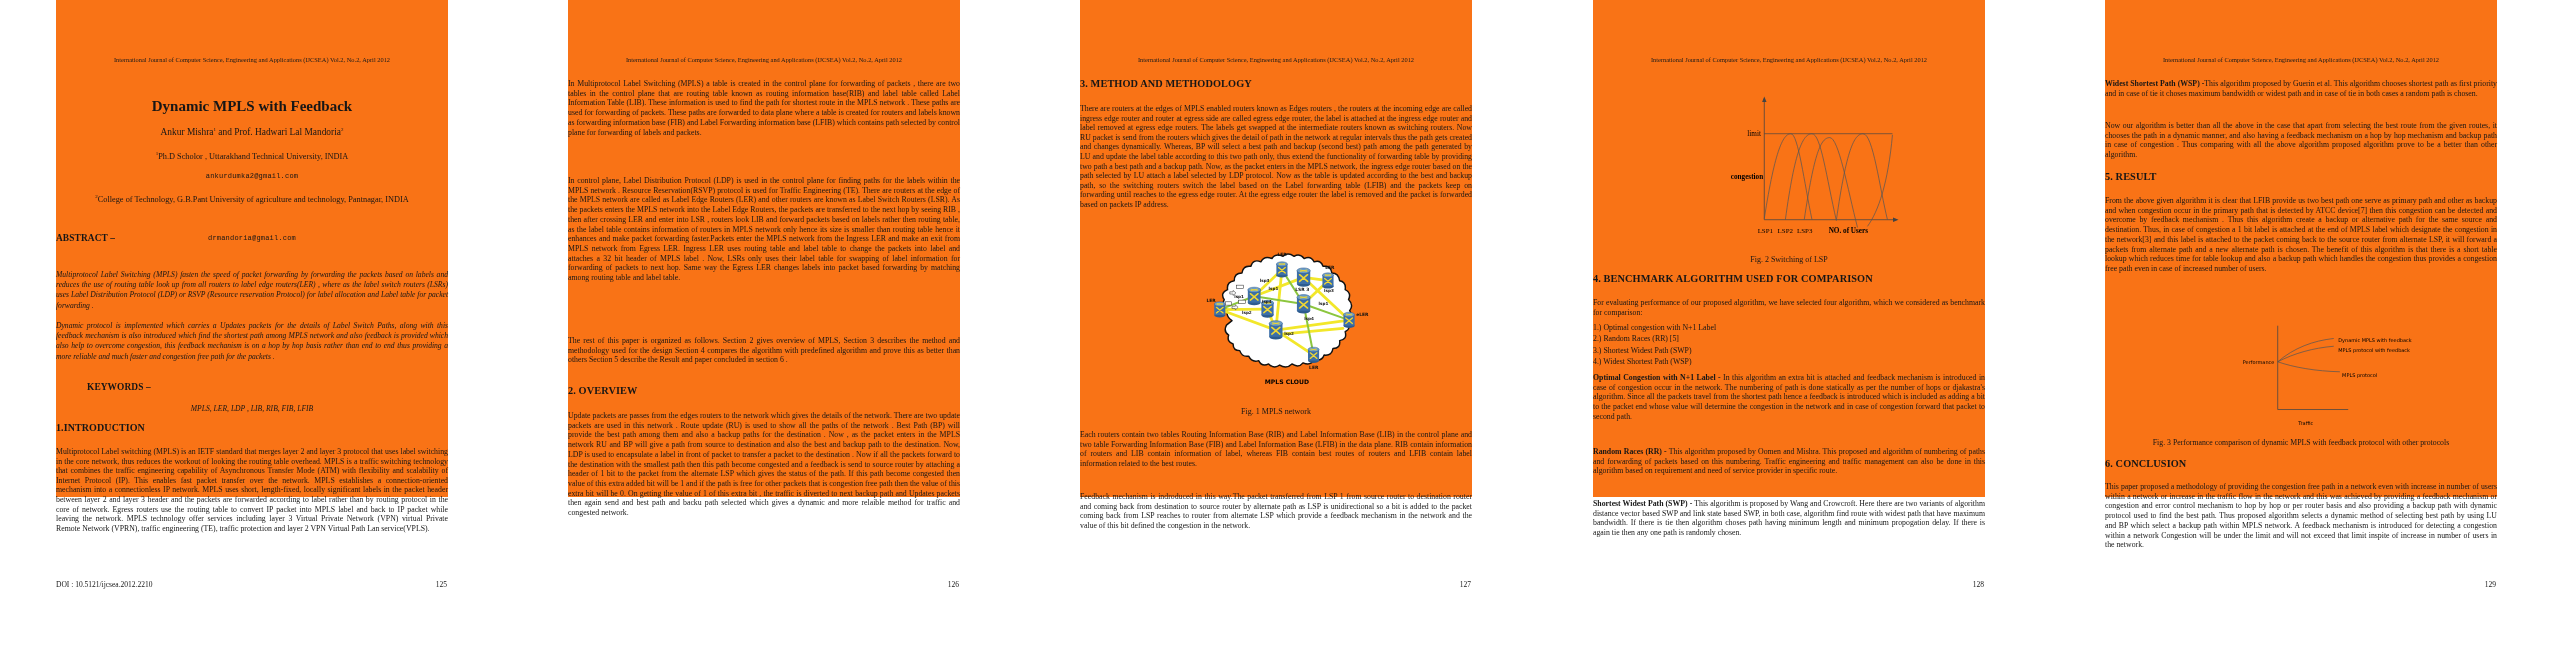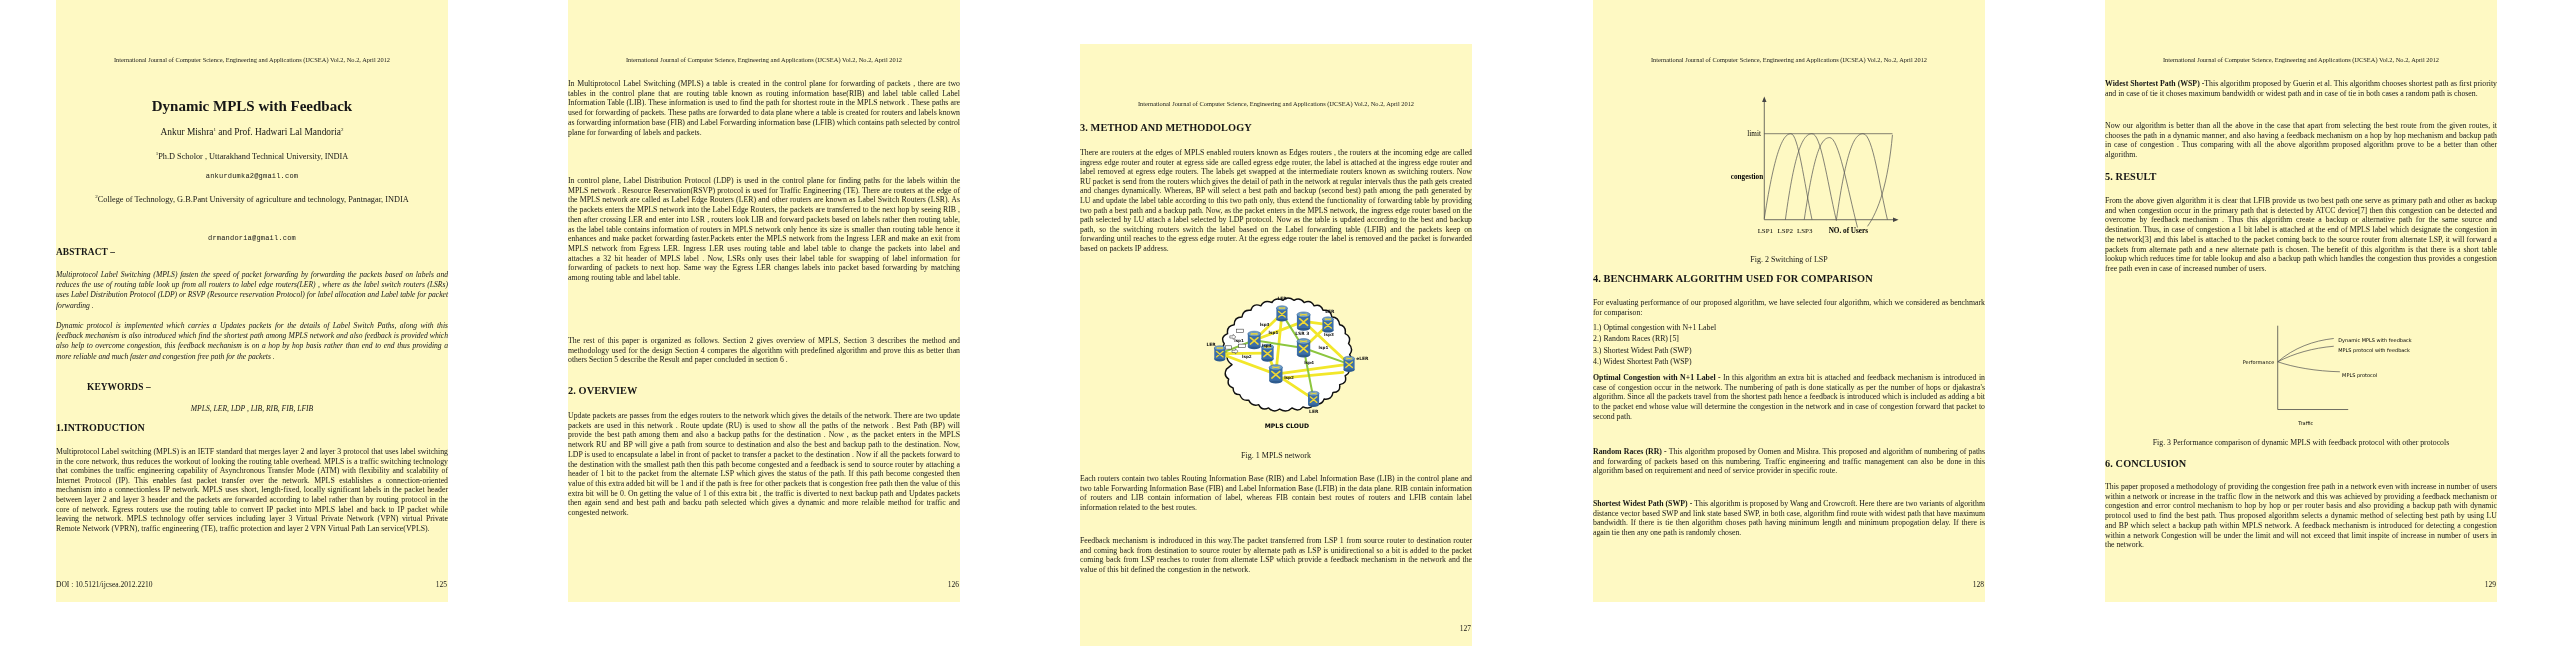--- a/index.html
+++ b/index.html
@@ -1,18 +1,18 @@
 <!DOCTYPE html>
 <html style="font-size:9px"><head>
 <meta charset="utf-8">
 <style>
   html,body{margin:0;padding:0;}
   body{width:2576px;height:667px;background:#ffffff;position:relative;overflow:hidden;
        font-family:"Liberation Serif",serif;color:#161616;}
-  .page{position:absolute;top:0;width:392px;height:602px;background:#fef9c3;}
+  .page{position:absolute;top:0;width:392px;height:497px;background:#f97316;}
   .hdr{position:absolute;left:0;right:0;text-align:center;font-size:6.4px;color:#1b1b1b;}
   .para{position:absolute;left:0;right:0;text-align:justify;font-size:7.8px;line-height:9.7px;}
   .abs{font-style:italic;font-size:7.6px;line-height:10.2px;}
   .hsec{position:absolute;left:0;font-weight:bold;letter-spacing:0.1px;}
   .h1{font-size:9.4px;}
   .h2{font-size:10.3px;}
   .title{position:absolute;left:0;right:0;text-align:center;font-weight:bold;font-size:15px;}
   .centerline{position:absolute;left:0;right:0;text-align:center;}
   .mono{font-family:"Liberation Mono",monospace;font-size:7px;letter-spacing:0.2px;}
   .pageno{position:absolute;right:1.1px;font-size:7.5px;}
@@ -34,42 +34,42 @@
 <body>
 
 <div class="page" style="left:56px;">
   <div class="hdr" style="top:56px;">International Journal of Computer Science, Engineering and Applications (IJCSEA) Vol.2, No.2, April 2012</div>
   <div class="title" style="top:98px;">Dynamic MPLS with Feedback</div>
   <div class="centerline" style="top:127px;font-size:9.4px;"><span>Ankur Mishra</span><sup>1</sup><span> and Prof. Hadwari Lal Mandoria</span><sup>2</sup></div>
   <div class="centerline" style="top:151px;font-size:8.3px;"><sup>1</sup><span>Ph.D Scholor , Uttarakhand Technical University, INDIA</span></div>
   <div class="centerline mono" style="top:172px;">ankurdumka2@gmail.com</div>
   <div class="centerline" style="top:190px;font-size:8.3px;line-height:14.5px;padding:0 22px;"><sup>2</sup><span>College of Technology, G.B.Pant University of agriculture and technology, Pantnagar, INDIA</span></div>
   <div class="centerline mono" style="top:234px;">drmandoria@gmail.com</div>
-  <div class="hsec h1" style="top:247px;">ABSTRACT –</div>
+  <div class="hsec h1" style="top:233px;">ABSTRACT –</div>
   <div class="para abs" style="top:270px;">Multiprotocol Label Switching (MPLS) fasten the speed of packet forwarding  by forwarding the packets based on labels and reduces the use of routing table look up from all routers to label  edge routers(LER) , where as the label switch routers (LSRs) uses Label Distribution Protocol (LDP) or RSVP (Resource reservation Protocol) for label allocation and Label table for packet forwarding .</div>
   <div class="para abs" style="top:321px;">Dynamic protocol is implemented which carries a Updates packets for the details of Label Switch Paths, along with this feedback mechanism is also introduced which find the shortest path among MPLS network and also feedback is provided which also help to overcome congestion, this feedback mechanism is on a hop by hop basis rather than end to end thus providing a more reliable and much faster and congestion free path for the packets .</div>
   <div class="hsec h1" style="top:382px;margin-left:31px;">KEYWORDS –</div>
   <div class="para abs" style="top:404px;text-align:center;">MPLS, LER, LDP , LIB, RIB, FIB, LFIB</div>
   <div class="hsec h1" style="top:422px;font-size:10px;">1.INTRODUCTION</div>
   <div class="para" style="top:447px;line-height:9.6px;">Multiprotocol Label switching (MPLS) is an IETF standard that merges layer 2 and layer 3 protocol that uses label switching in the core network, thus reduces the workout of looking the routing table overhead. MPLS is a traffic switching technology that combines the traffic engineering capability of Asynchronous Transfer Mode (ATM) with flexibility and scalability of Internet Protocol (IP). This enables fast packet transfer over the network. MPLS establishes a connection-oriented mechanism into a connectionless IP network. MPLS uses short, length-fixed, locally significant labels in the packet header between layer 2 and layer 3 header and the packets are forwarded according to label rather than by routing protocol in the core of network. Egress routers use the routing table to convert IP packet into MPLS label and back to IP packet while leaving the network. MPLS technology offer services including layer 3 Virtual Private Network (VPN) virtual Private Remote Network (VPRN), traffic engineering (TE), traffic protection and layer 2 VPN Virtual Path Lan service(VPLS).</div>
   <div class="doi" style="top:580px;">DOI : 10.5121/ijcsea.2012.2210</div>
   <div class="pageno" style="top:580px;">125</div>
 </div>
 
 <div class="page" style="left:568px;">
   <div class="hdr" style="top:56px;">International Journal of Computer Science, Engineering and Applications (IJCSEA) Vol.2, No.2, April 2012</div>
   <div class="para" style="top:79px;">In Multiprotocol Label Switching (MPLS) a table is created in the control plane for forwarding of packets , there are two tables in the control plane that are routing table known as routing information base(RIB) and label table called Label Information Table (LIB). These information is used to find the path for shortest route in the MPLS network . These paths are used for forwarding of packets. These paths are forwarded to data plane where a table is created for routers and labels  known as forwarding information base (FIB) and Label Forwarding information base (LFIB) which contains path selected by control plane for forwarding of labels and packets.</div>
   <div class="para" style="top:176px;">In control plane, Label Distribution Protocol (LDP) is used in the control plane for  finding paths for the labels within the MPLS network . Resource Reservation(RSVP) protocol is used for Traffic Engineering (TE). There are routers at the edge of the MPLS network are called as Label Edge Routers (LER) and other routers are known as Label Switch Routers (LSR). As the packets enters the MPLS network into the Label Edge Routers, the packets are transferred to the next hop by seeing RIB , then after crossing LER and enter into LSR , routers look LIB and forward packets based on labels rather then routing table, as the label table contains information of routers in MPLS network only hence its size is smaller than routing table hence it enhances and make packet forwarding faster.Packets enter the MPLS network from the Ingress LER and make an exit from MPLS network from Egress LER. Ingress LER uses routing table and label table to change the packets into label and attaches a 32 bit header of MPLS label . Now, LSRs only uses their label table for swapping of label information for forwarding of packets to next hop. Same way the Egress LER changes labels into packet based forwarding by matching among routing table and label table.</div>
   <div class="para" style="top:336px;">The rest of this paper is organized as follows. Section 2 gives overview of MPLS, Section 3 describes the method and methodology used for the design Section 4 compares the algorithm with predefined algorithm and prove this as better than others Section 5 describe the Result and paper concluded in section 6 .</div>
   <div class="hsec h2" style="top:385px;">2. OVERVIEW</div>
   <div class="para" style="top:411px;">Update packets are passes from the edges routers to the network which gives the details of the network. There are two update packets are used in this network . Route update (RU) is used to show all the paths of the network . Best Path (BP) will provide the best path among them and also a backup paths for the destination . Now , as the packet enters in the MPLS network RU and BP will give a path from source to destination and also the best and backup path to the destination. Now, LDP is used to encapsulate a label in front of packet to transfer a packet to the destination . Now if all the packets forward to the destination with the smallest path then this path become congested and a feedback is send to source router by attaching a header of 1 bit to the packet from the alternate LSP which gives the status of the path. If this path become congested then value of this extra added bit will be 1 and if the path is free for other packets that is congestion free path then the value of this extra bit will be 0. On getting the value of 1 of this extra bit , the traffic is diverted to next backup path and Updates packets then again send and best path and backu  path selected which gives a dynamic and more relaible method for traffic and congested network.</div>
   <div class="pageno" style="top:580px;">126</div>
 </div>
 
-<div class="page" style="left:1080px;margin-top:44px;">
+<div class="page" style="left:1080px;">
   <div class="hdr" style="top:56px;">International Journal of Computer Science, Engineering and Applications (IJCSEA) Vol.2, No.2, April 2012</div>
   <div class="hsec h2" style="top:78px;">3. METHOD AND  METHODOLOGY</div>
   <div class="para" style="top:104px;line-height:9.6px;">There are  routers  at the edges of MPLS enabled routers known as Edges routers , the routers at the incoming edge are called ingress edge router and router at egress side are called egress edge router, the label is attached at the ingress edge router and label removed at egress edge routers. The labels get swapped at the intermediate routers known as switching routers. Now RU packet is send from the routers which gives the detail of path in the network at regular intervals thus the path gets  created and changes dynamically. Whereas, BP will select a best path and backup (second best) path among the path generated by LU and update the label table according to this two path only, thus extend the functionality of forwarding table by providing two path a best path and a backup path. Now, as the packet enters in the MPLS network, the ingress edge router based on the path selected by LU attach a label selected by LDP protocol.  Now as the table is updated according to the best and backup path, so the switching routers switch the label based on the Label forwarding table (LFIB) and the packets keep on forwarding until reaches to the egress edge router. At the egress edge router the label is removed and the packet is forwarded based on packets IP address.</div>
   <div class="figwrap" style="top:233px;left:92px;">
     <svg width="211" height="172" viewBox="0 0 380 310">
 
       <path fill="#ffffff" stroke="#111" stroke-width="2.6" stroke-linejoin="round" d="M 108 158 Q 96 150 100 138 Q 88 132 94 120 Q 86 108 100 102 Q 98 88 112 86 Q 112 72 126 72 Q 128 58 142 60 Q 146 46 160 52 Q 166 40 180 46 Q 186 36 200 42 Q 208 34 220 42 Q 230 36 238 46 Q 250 40 256 52 Q 268 48 272 60 Q 286 58 288 72 Q 300 72 302 86 Q 314 88 312 102 Q 324 108 318 120 Q 328 130 320 140 Q 328 152 316 160 Q 324 172 312 178 Q 316 192 302 194 Q 304 208 290 208 Q 288 222 274 220 Q 270 232 256 228 Q 250 240 236 234 Q 228 244 216 236 Q 206 246 194 238 Q 184 246 174 236 Q 162 242 156 230 Q 144 234 138 222 Q 126 224 122 212 Q 110 212 110 200 Q 98 196 102 184 Q 92 178 98 166 Z"></path>
 
       <g>
         <line class="ylw" x1="148" y1="114" x2="237" y2="80"></line>

